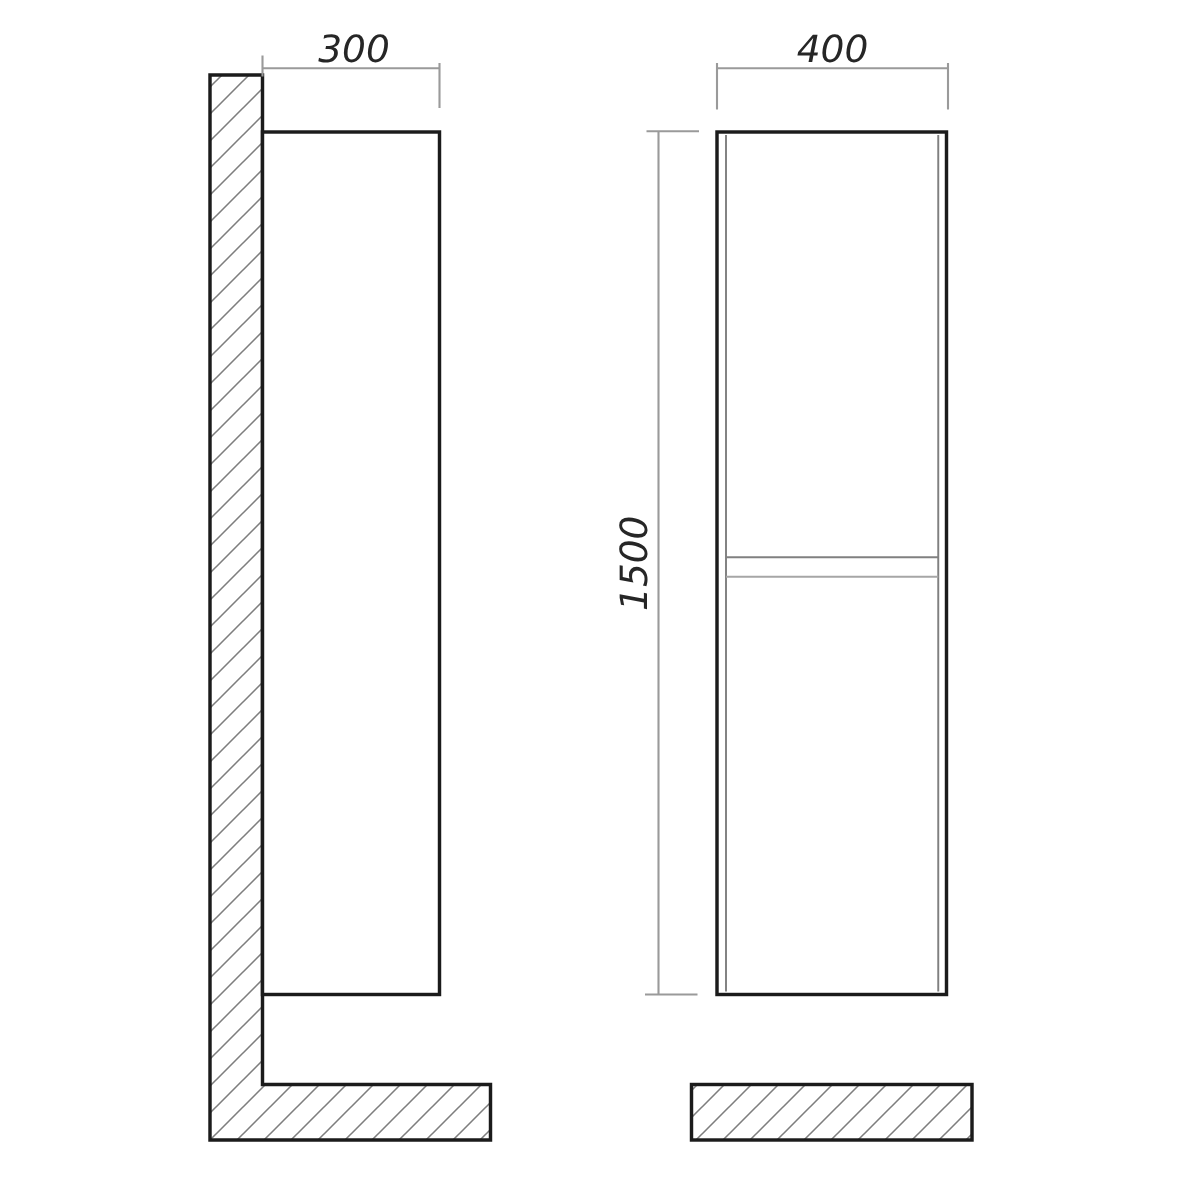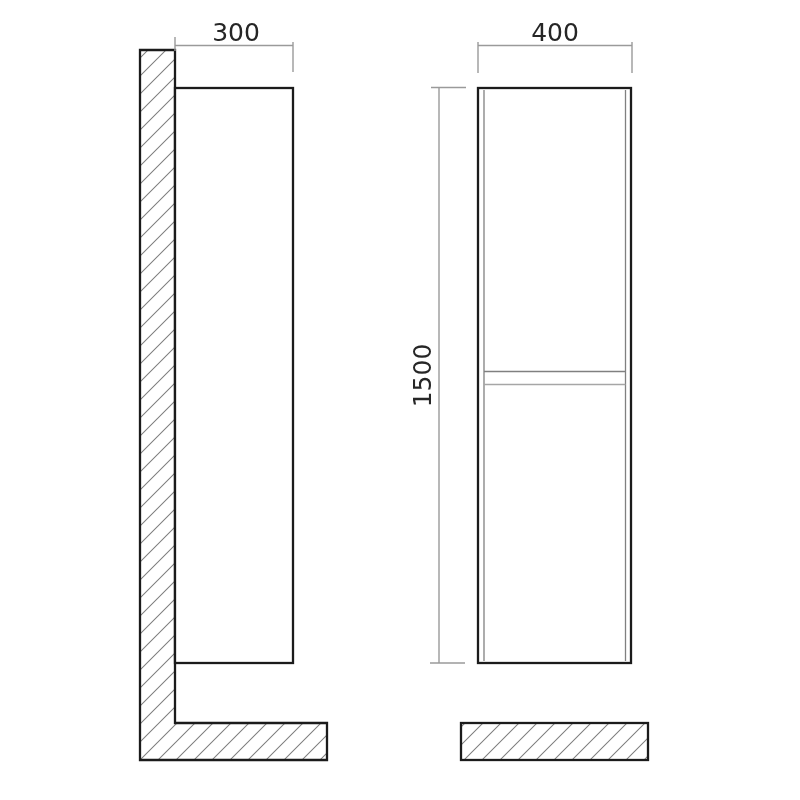--- a/index.html
+++ b/index.html
@@ -6,20 +6,21 @@
     margin: 0;
     padding: 0;
     background: var(--background, #ffffff);
   }
   .stage {
     position: relative;
     width: 680px;
     height: 800px;
     background: var(--background, #ffffff);
     overflow: hidden;
+    font-style: italic;
   }
   svg { display: block; }
   svg text {
     font-family: "DejaVu Sans", sans-serif;
     font-size: 25px;
     fill: var(--text, #262626);
   }
   .outline {
     stroke: var(--outline, #1b1b1b);
     stroke-width: 2.3;

